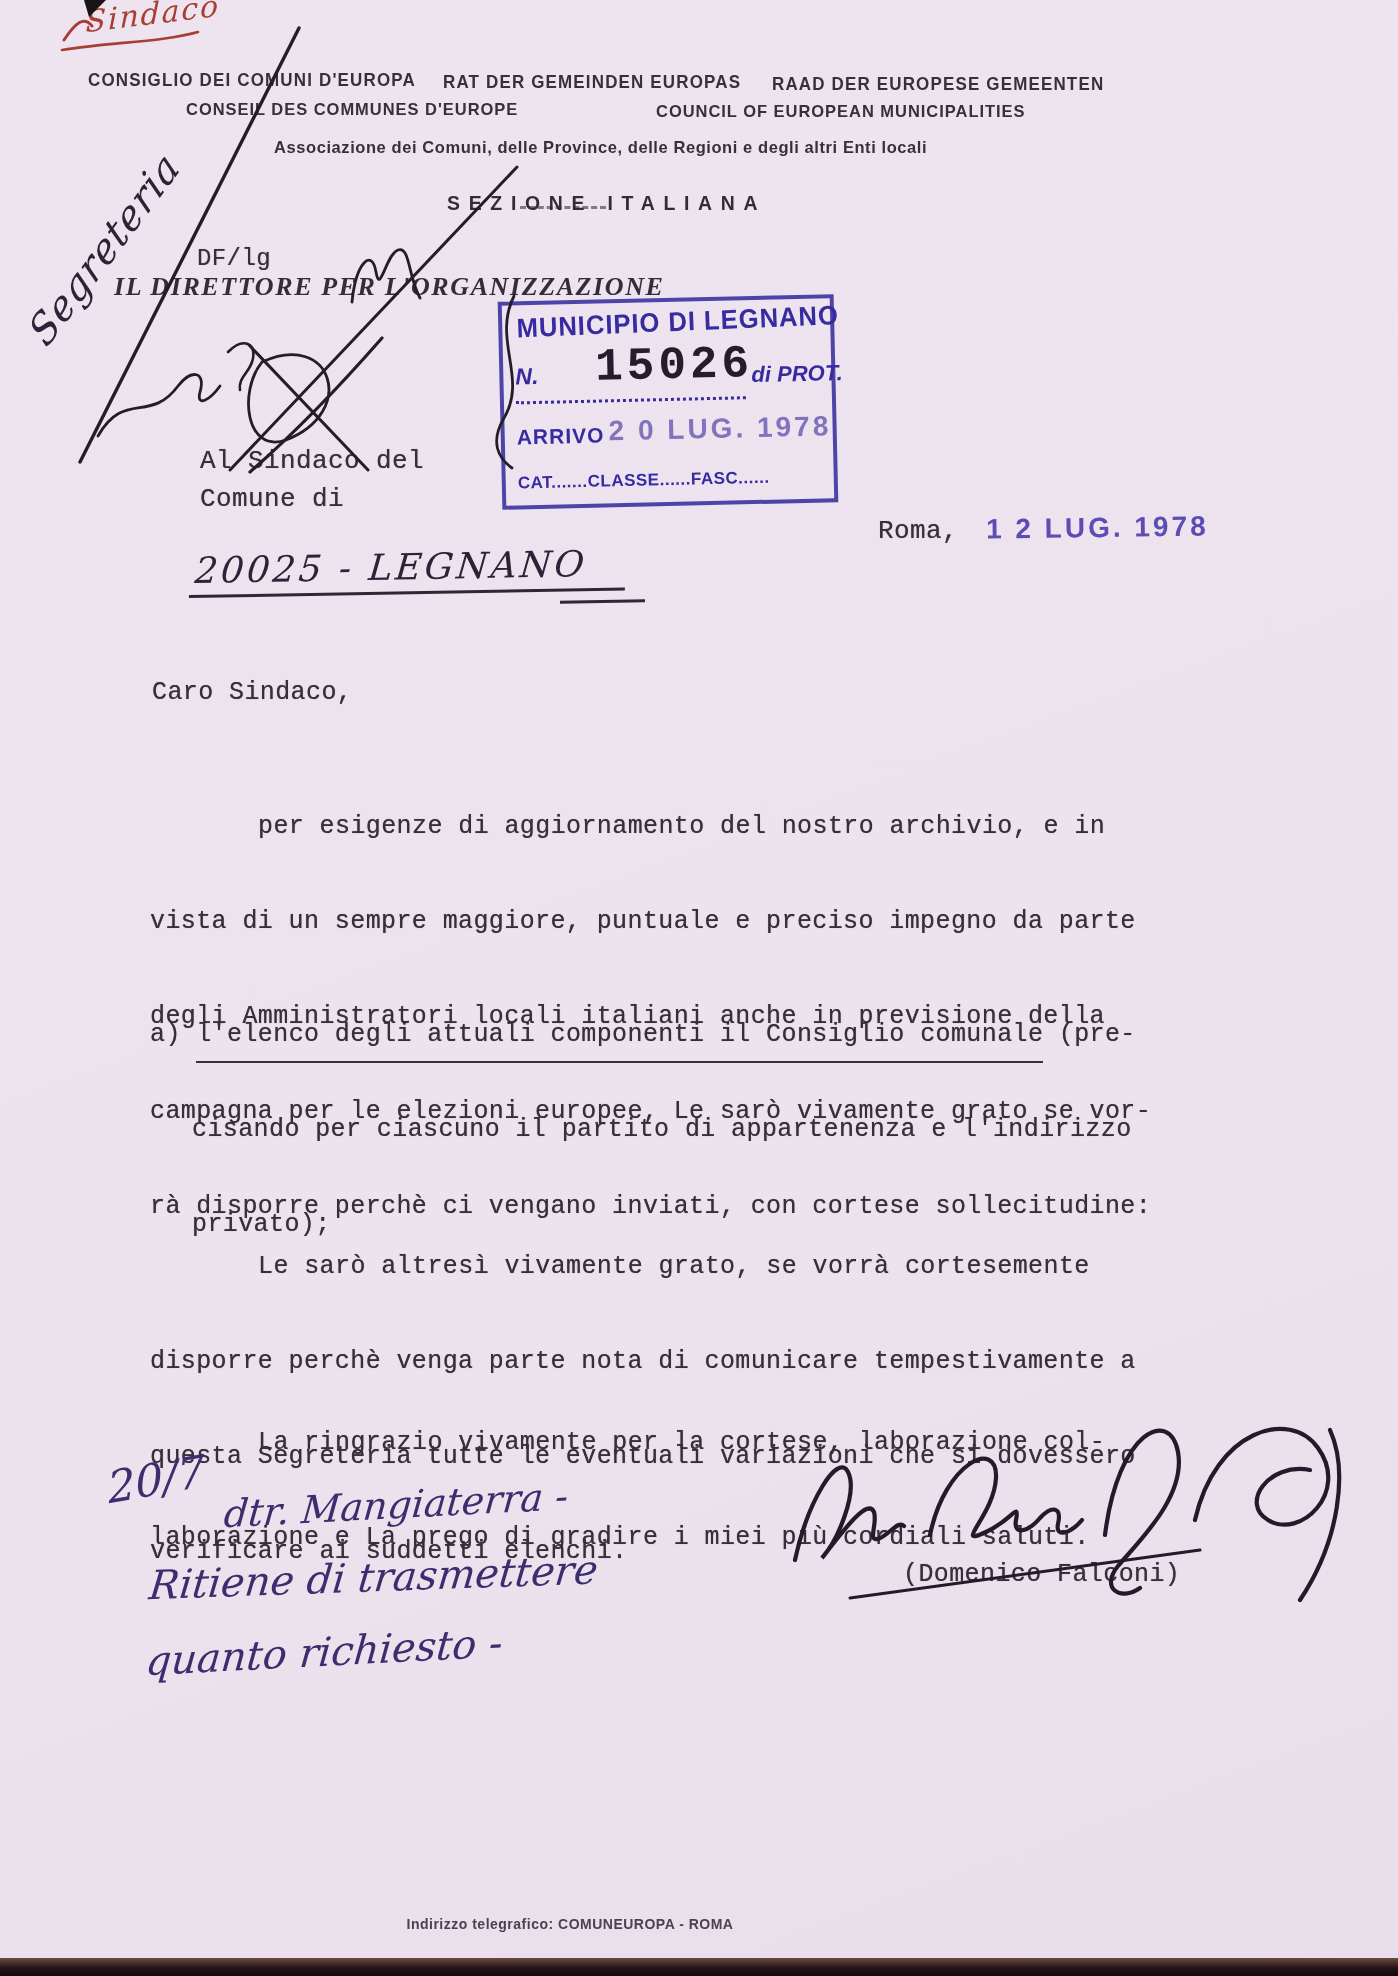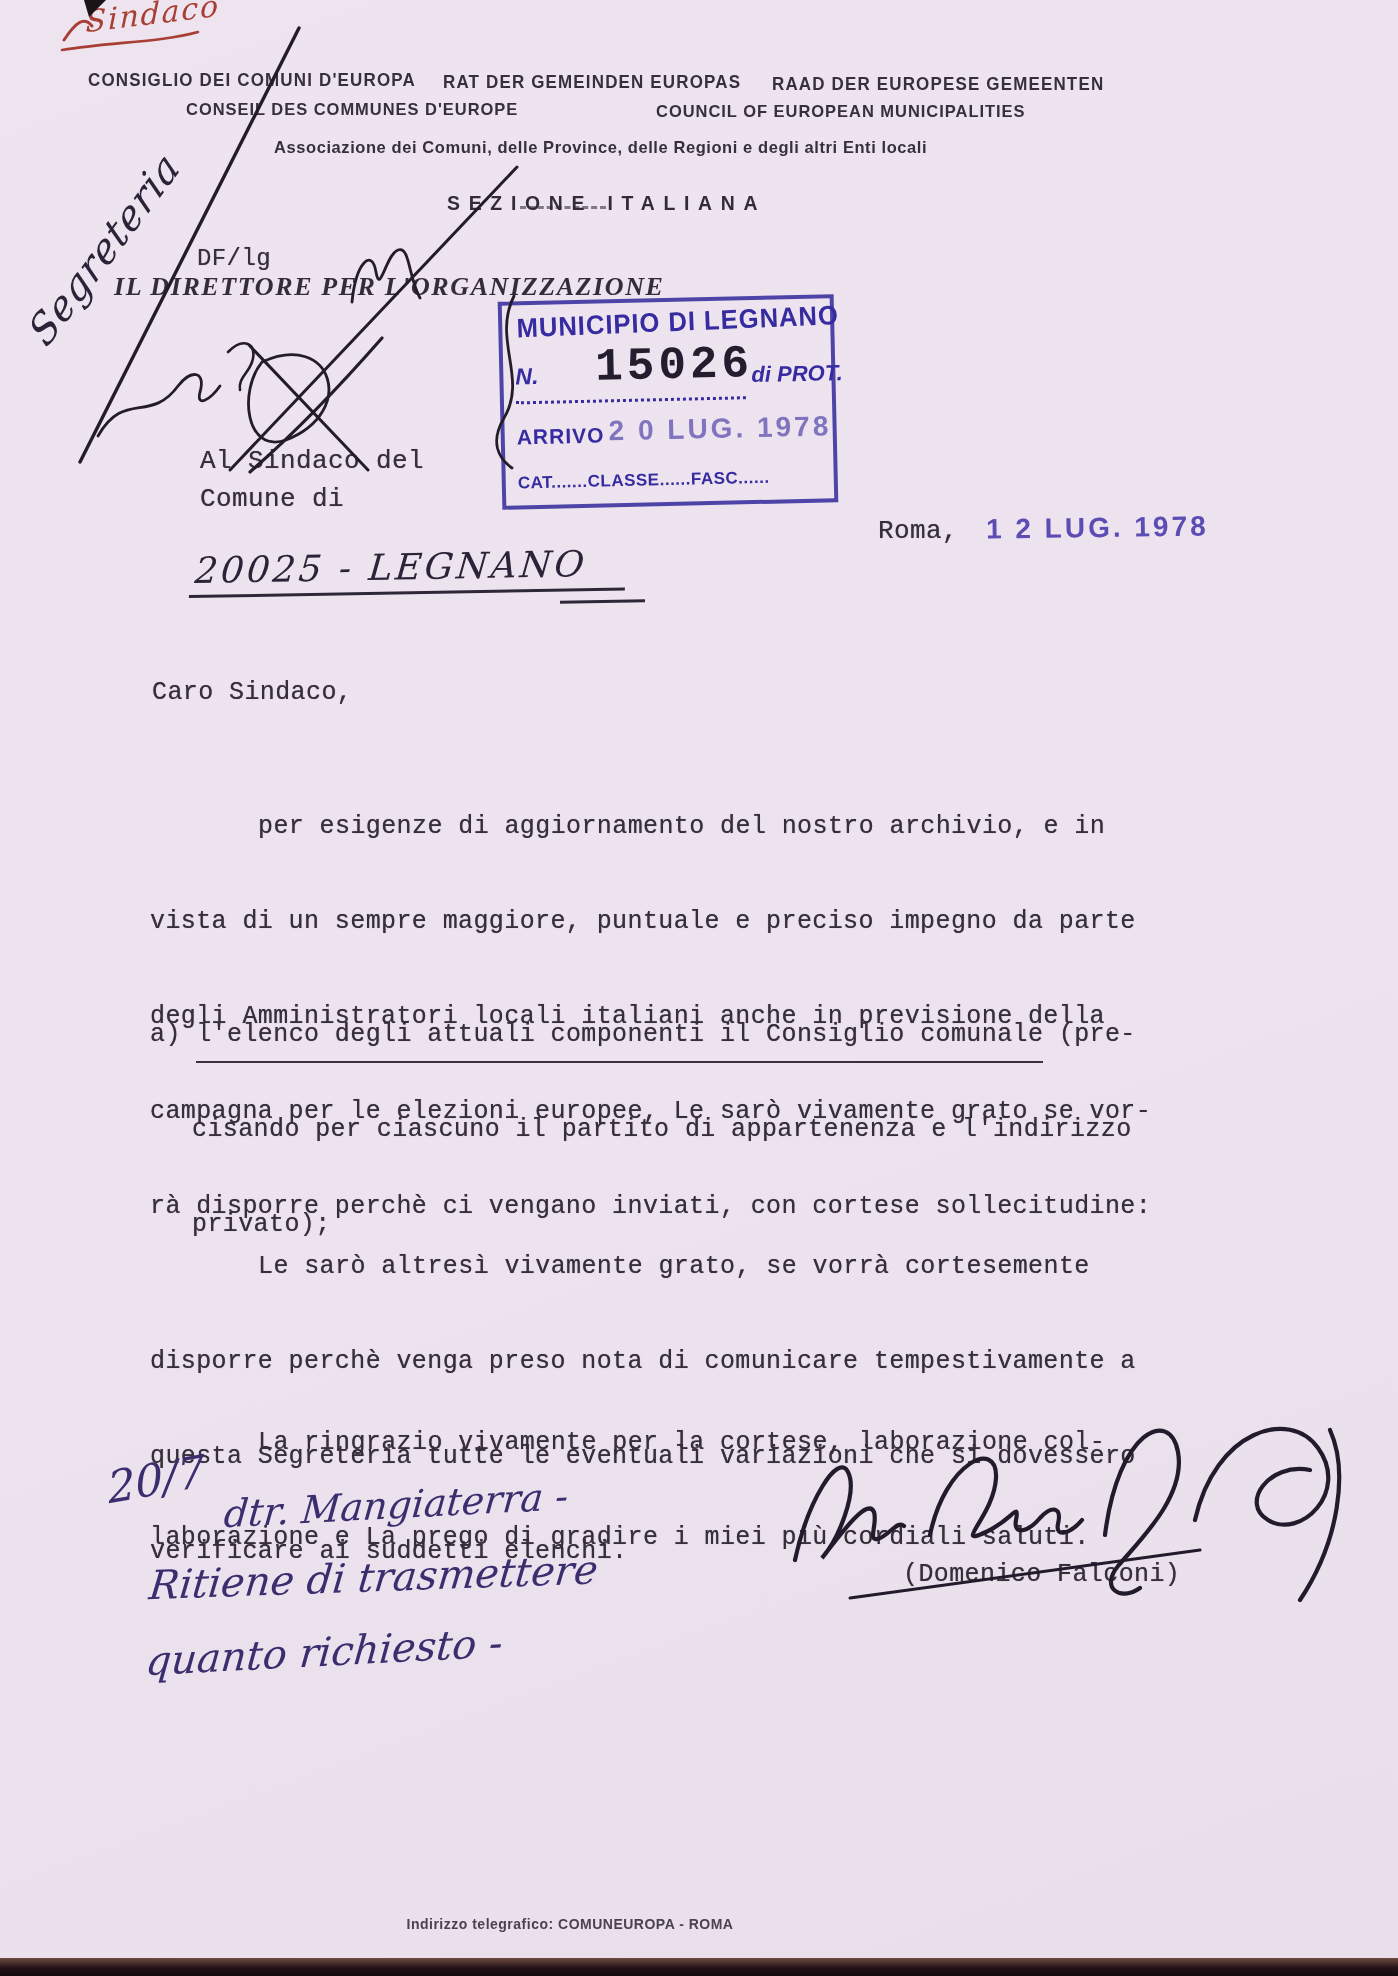--- a/index.html
+++ b/index.html
@@ -96,21 +96,21 @@
 
   <div class="abs tw para" style="left:150px;top:958px;">
     <div class="ln"><span>a) </span><span class="u">l'elenco degli attuali componenti il Consiglio comunale</span><span> (pre-</span></div>
     <div class="ln item-cont">cisando per ciascuno il partito di appartenenza e l'indirizzo</div>
     <div class="ln item-cont">privato);</div>
   </div>
 
 
   <div class="abs tw para" style="left:150px;top:1190px;">
     <div class="ln ind">Le sarò altresì vivamente grato, se vorrà cortesemente</div>
-    <div class="ln">disporre perchè venga preso nota di comunicare tempestivamente a</div>
+    <div class="ln">disporre perchè venga parte nota di comunicare tempestivamente a</div>
     <div class="ln">questa Segreteria tutte le eventuali variazioni che si dovessero</div>
     <div class="ln">verificare ai suddetti elenchi.</div>
   </div>
 
   <div class="abs tw para" style="left:150px;top:1366px;">
     <div class="ln ind">La ringrazio vivamente per la cortese, laborazione col-</div>
     <div class="ln">laborazione e La prego di gradire i miei più cordiali saluti.</div>
   </div>
 
   <div class="abs tw" style="left:903px;top:1560px;">(Domenico Falconi)</div>

